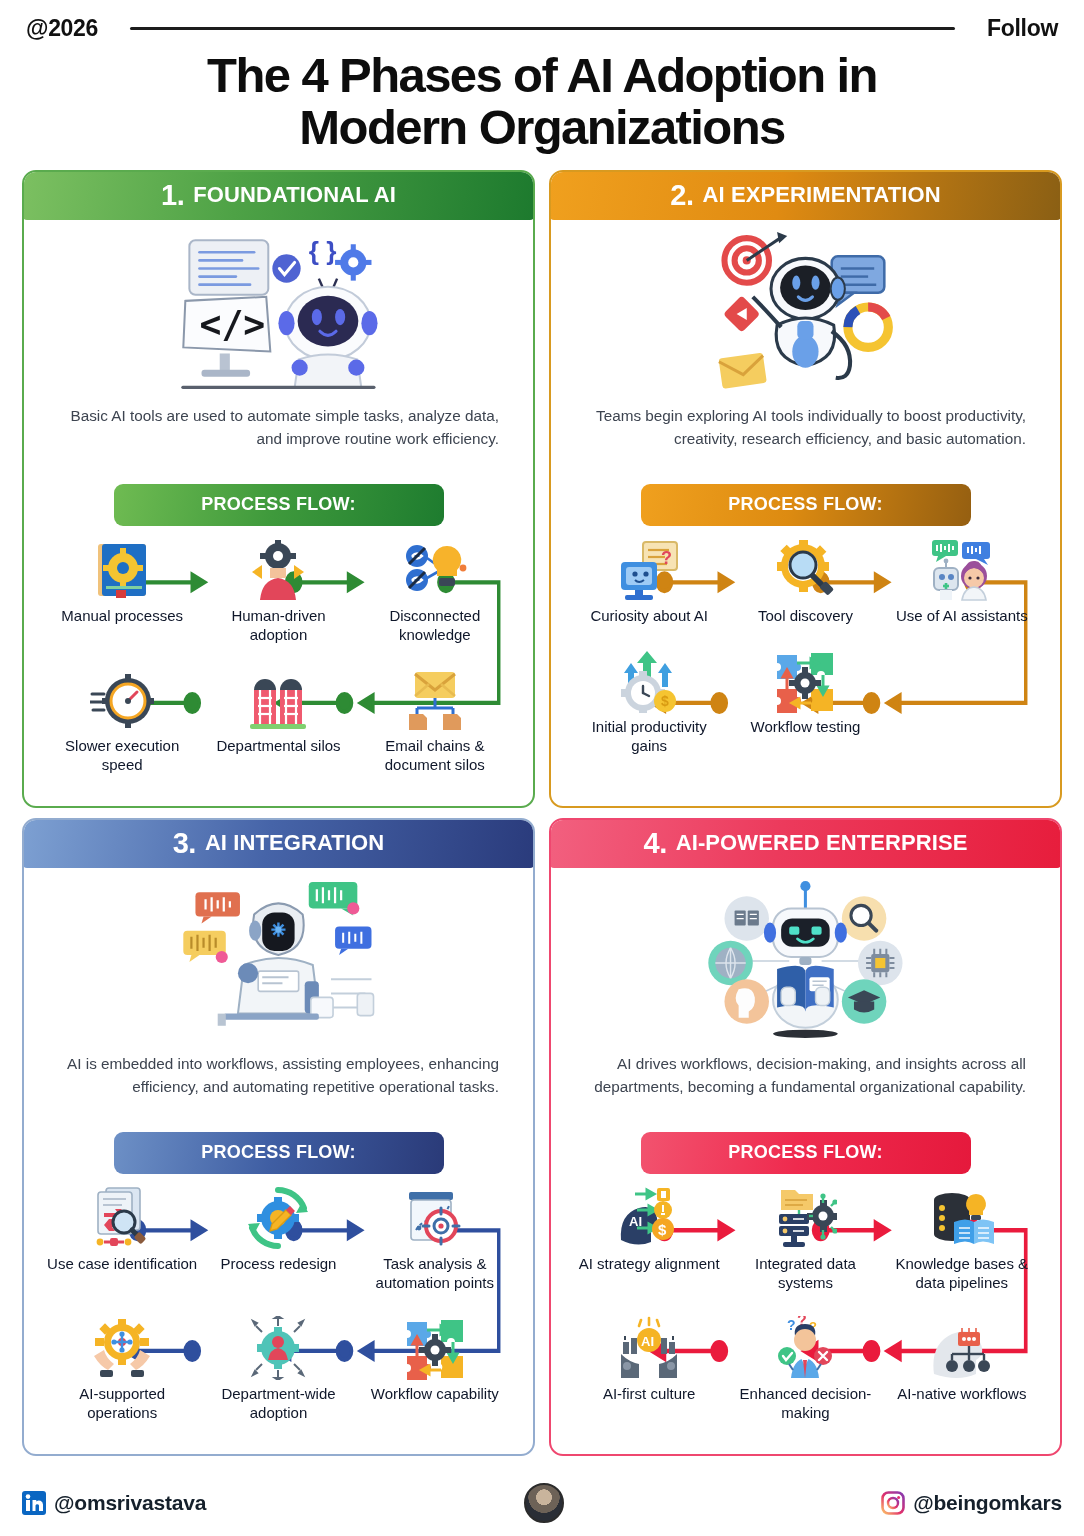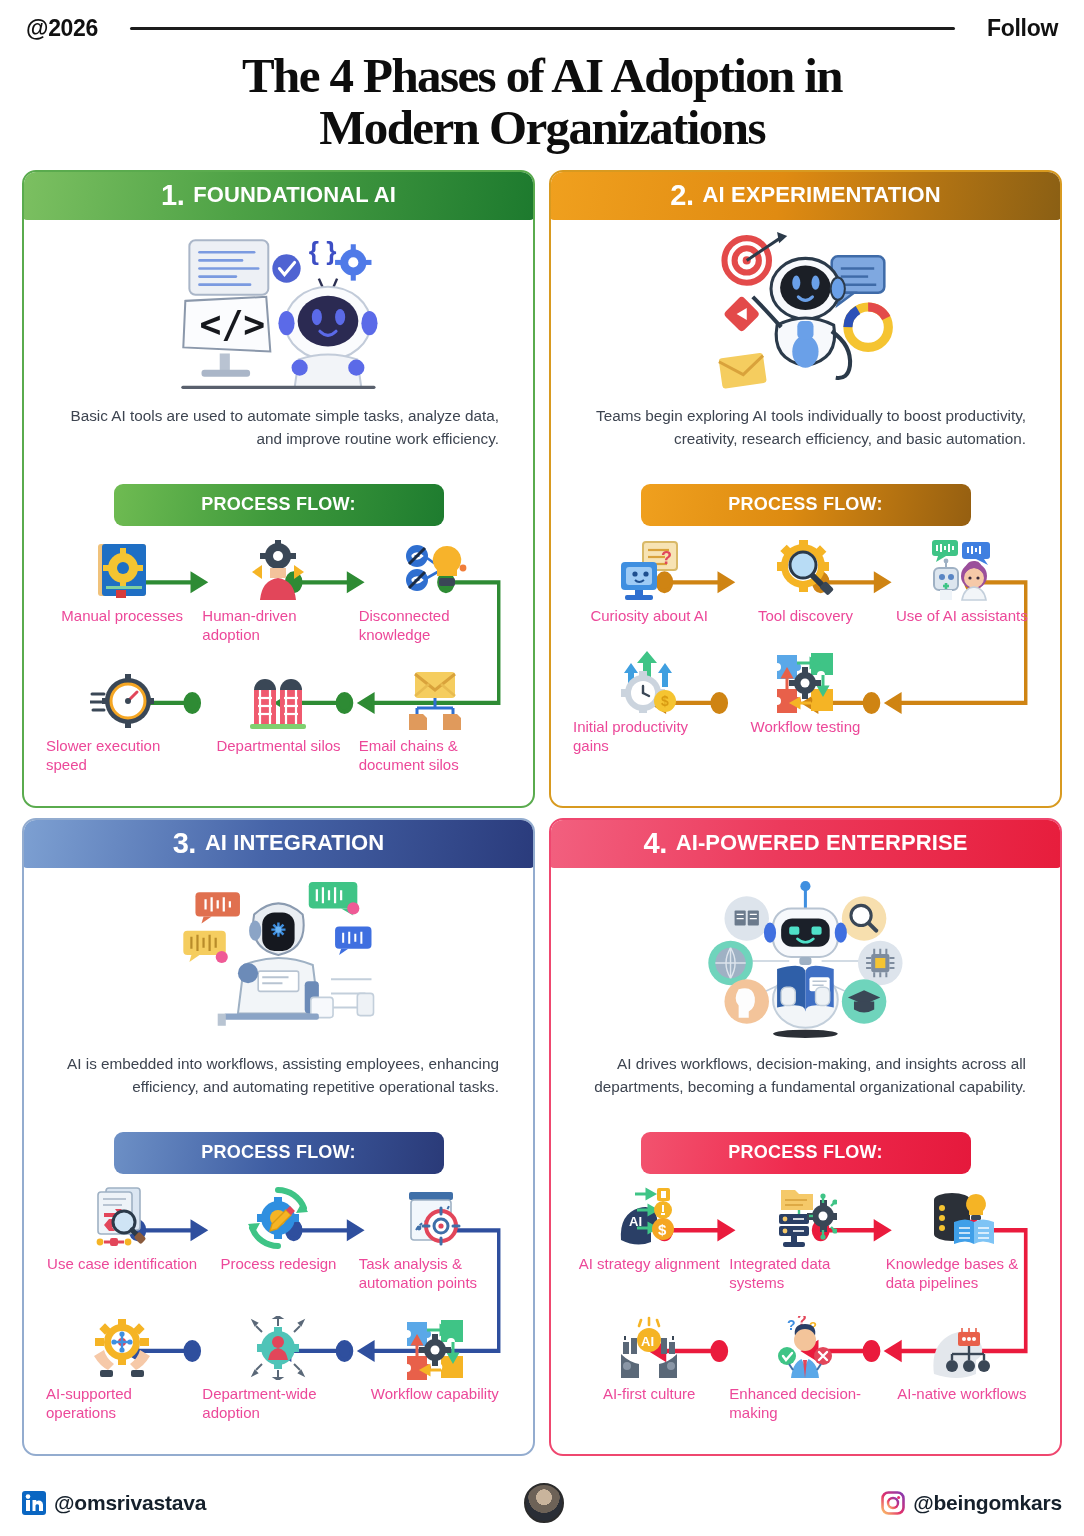--- a/index.html
+++ b/index.html
@@ -21,21 +21,20 @@
     white-space: nowrap;
   }
   .topbar .rule { flex: 1; height: 3px; background: #1c1c1c; border-radius: 2px; }
 
   
   .title {
     text-align: center;
     font-size: 49px; line-height: 1.06; font-weight: 800;
     letter-spacing: -1.6px; color: #0d0d0d;
     padding: 4px 54px 8px 54px;
-    font-family: Liberation Serif, serif;
   }
   .title .ln { display: block; }
 
   
   .grid {
     display: grid; grid-template-columns: 1fr 1fr;
     gap: 10px 14px; padding: 8px 22px 0 22px;
   }
 
   .card {
@@ -89,21 +88,21 @@
   .c3 .pf-badge { background: linear-gradient(100deg,#6d90c6 0%, #3f5ea3 48%, #2a3a78 100%); }
   .c4 .pf-badge { background: linear-gradient(100deg,#f2536f 0%, #ef2a4e 48%, #e5193c 100%); }
 
   
   .flow { position: relative; flex: 1; padding: 2px 4px 0 4px; }
   .flow-row { display: grid; grid-template-columns: 1fr 1fr 1fr; position: relative; }
   .node { display: flex; flex-direction: column; align-items: center; }
   .node-ico { height: 68px; display: flex; align-items: flex-end; justify-content: center; }
   .node-ico svg { height: 64px; }
   .node-lbl {
-    font-size: 15px; line-height: 1.28; color: #ec4899;
+    text-align: center; font-size: 15px; line-height: 1.28; color: #0f172a;
     margin-top: 4px; padding: 0 2px;
   }
   .flow-svg { position: absolute; left: 0; top: 0; width: 100%; height: 100%; pointer-events: none; }
 
   
   .footer {
     position: absolute; left: 0; bottom: 0; width: 1084px; height: 66px;
     display: flex; align-items: center; justify-content: space-between;
     padding: 0 22px;
   }

